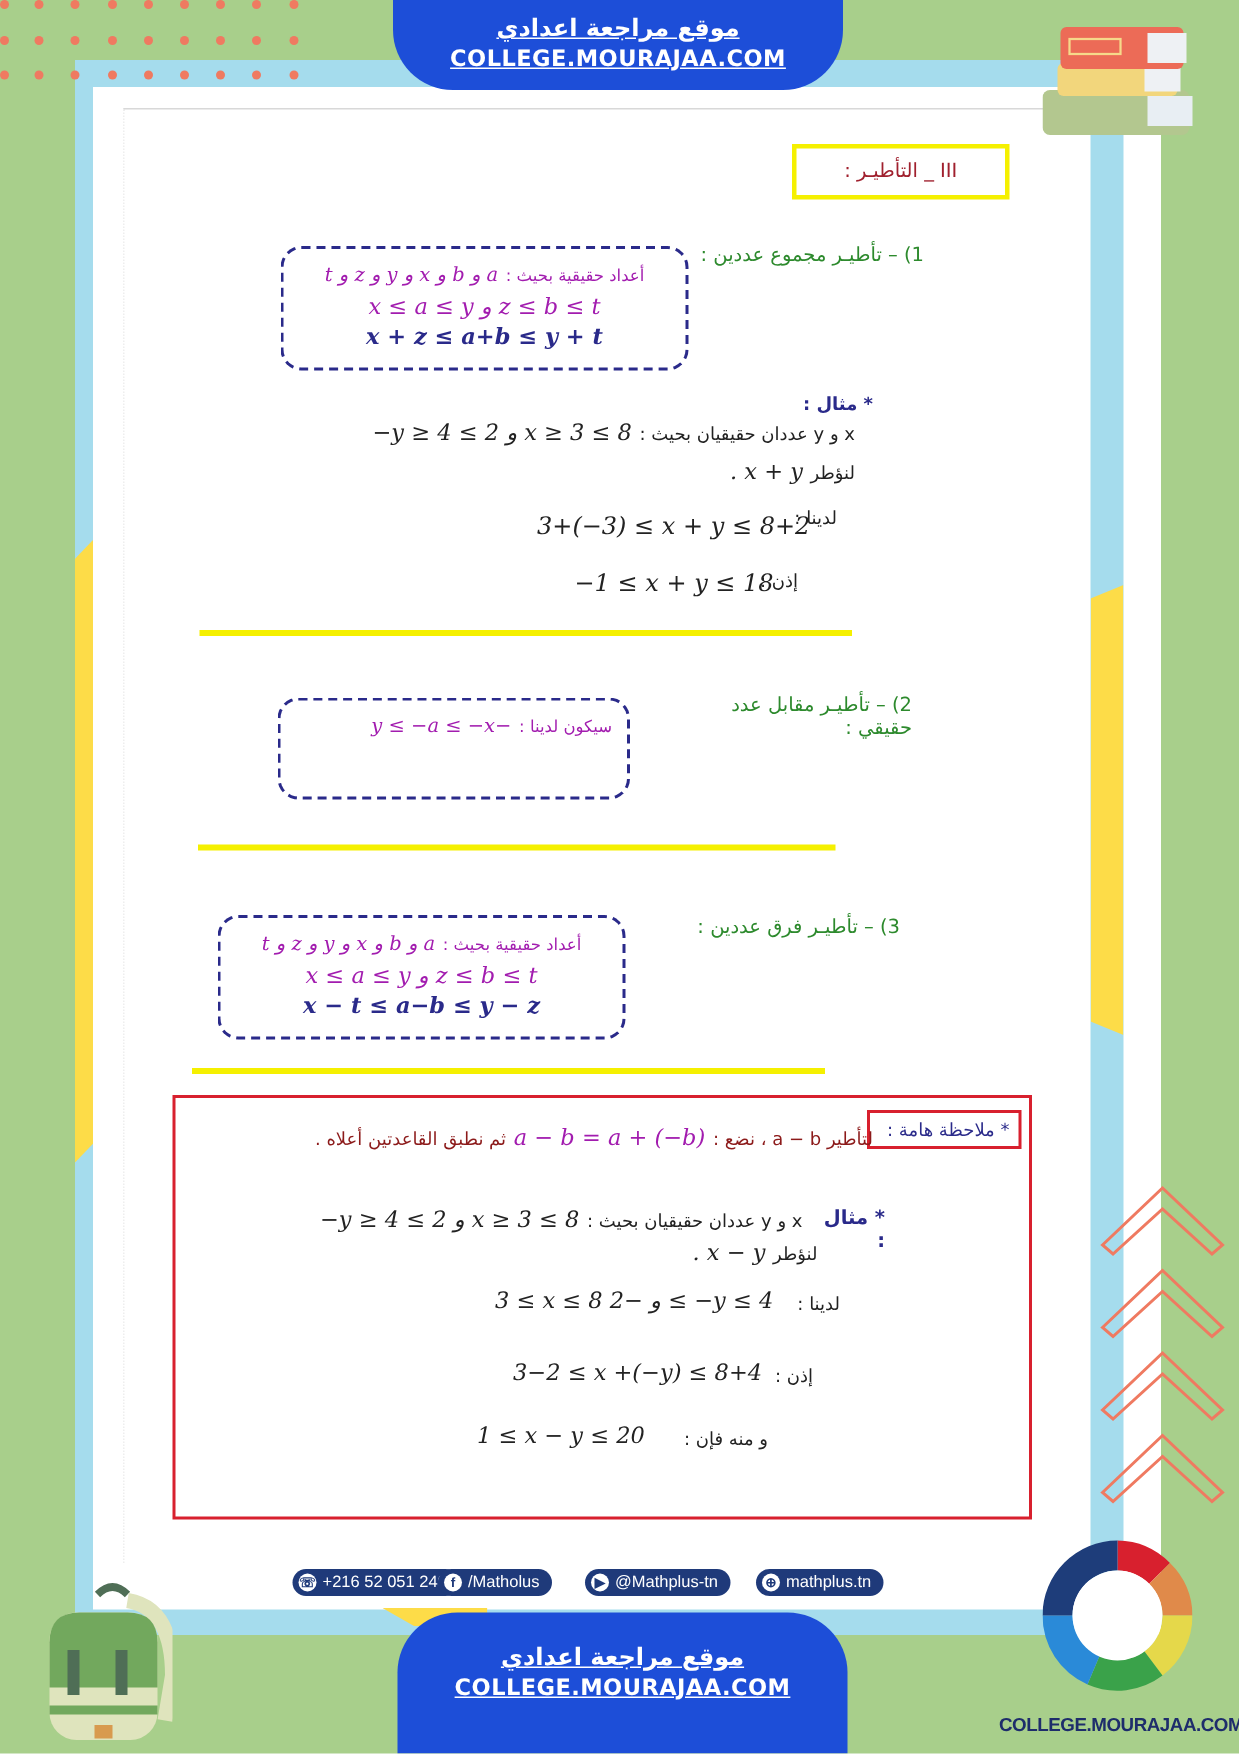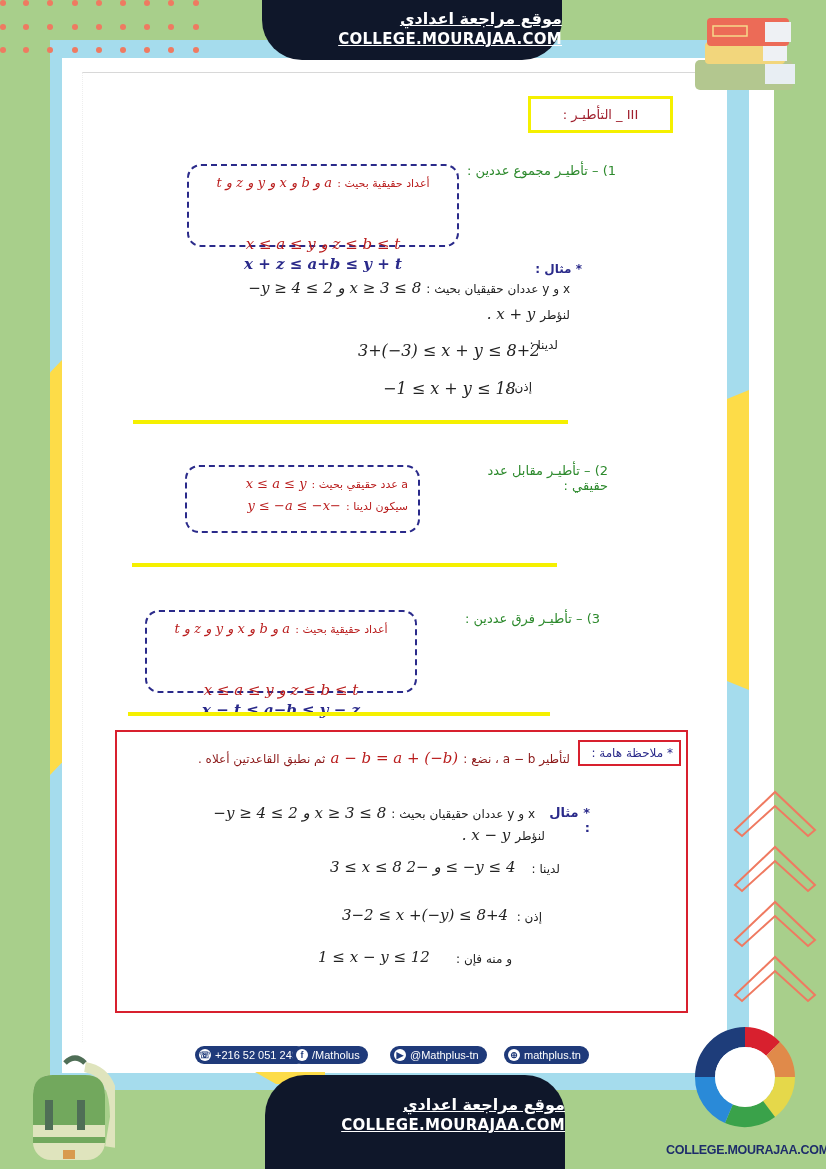--- a/index.html
+++ b/index.html
@@ -13,31 +13,31 @@
   .yellow-left { left: 50px; top: 360px; width: 12px; height: 415px; background: #fddc48; clip-path: polygon(0 3%, 100% 0, 100% 97%, 0 100%); }
   .yellow-right { left: 727px; top: 390px; width: 22px; height: 300px; background: #fddc48; clip-path: polygon(0 3%, 100% 0, 100% 100%, 0 97%); }
   .white-strip-right { left: 749px; top: 40px; width: 25px; height: 1050px; background: #ffffff; }
   .page { left: 62px; top: 58px; width: 665px; height: 1015px; background: #ffffff; }
   .page-inner { left: 82px; top: 72px; width: 645px; height: 970px; border-top: 1px solid #d8d8d8; border-left: 1px dotted #eee; }
 
   .dots { left: 0; top: 0; width: 200px; height: 55px; }
   .dot { position: absolute; width: 6px; height: 6px; border-radius: 50%; background: #ef7a61; }
 
   
-  .banner { background: #0f172a; color: #ffffff; text-align: right; border-radius: 40px 40px 40px 40px; font-family: "DejaVu Sans", sans-serif; font-weight: bold; }
+  .banner { background: #1d4ed8; color: #ffffff; text-align: center; border-radius: 40px 40px 40px 40px; font-family: "DejaVu Sans", sans-serif; font-weight: bold; }
   .banner .ar { font-size: 16px; text-decoration: underline; line-height: 20px; direction: rtl; }
   .banner .en { font-size: 15px; text-decoration: underline; letter-spacing: 0.3px; line-height: 20px; }
   .top-banner { left: 262px; top: 0; width: 300px; height: 60px; padding-top: 9px; border-radius: 0 0 40px 40px; }
   .bottom-banner { left: 265px; top: 1075px; width: 300px; height: 94px; padding-top: 20px; border-radius: 40px 40px 0 0; }
 
   
   .ar-text { direction: rtl; font-family: "DejaVu Sans", sans-serif; font-size: 12px; }
   .math { font-family: "DejaVu Serif", "Liberation Serif", serif; font-style: italic; font-size: 15px; }
   .green { color: #2d8a2d; }
-  .magenta { color: #b91c1c; margin-top: 40px; }
+  .magenta { color: #a21caf; }
   .navy { color: #2a2a8a; font-weight: bold; }
   .blackt { color: #222; }
   .darkred { color: #8c1a1a; }
 
   .title-box { left: 528px; top: 96px; width: 145px; height: 37px; border: 3px solid #f5f000; display: flex; align-items: center; justify-content: center; direction: rtl; color: #a0202e; font-size: 13px; }
 
   .dash-box { border: 2px dashed #2a2a8a; border-radius: 14px; text-align: center; padding-top: 6px; }
   .dash-box .line { line-height: 20px; }
 
   .yellow-rule { height: 4px; background: #f5f000; }
@@ -131,24 +131,20 @@
 <div class="abs ar-text blackt" style="left:500px;top:338px;width:58px;">لدينا :</div>
 <div class="abs math blackt" style="left:358px;top:341px;font-size:16px;">3+(−3) ≤ x + y ≤ 8+2</div>
 <div class="abs ar-text blackt" style="left:500px;top:380px;width:32px;">إذن :</div>
 <div class="abs math blackt" style="left:383px;top:379px;font-size:16px;">−1 ≤ x + y ≤ 18</div>
 
 <div class="abs yellow-rule" style="left:133px;top:420px;width:435px;"></div>
 
 <div class="abs ar-text green" style="left:448px;top:463px;width:160px;font-size:13px;">2) – تأطيـر مقابل عدد حقيقي :</div>
 <div class="abs dash-box" style="left:185px;top:465px;width:235px;height:68px;text-align:left;padding-left:30px;">
   <div class="line" style="direction:rtl;text-align:right;padding-right:10px;">
-    <span class="magenta" style="font-size:11px;">a عدد حقيقي بحيث :</span>
-    <span class="math magenta" style="font-size:13px;">x ≤ a ≤ y</span>
-  </div>
-  <div class="line" style="direction:rtl;text-align:right;padding-right:10px;">
     <span class="magenta" style="font-size:11px;">سيكون لدينا :</span>
     <span class="math magenta" style="font-size:13px;">−y ≤ −a ≤ −x</span>
   </div>
 </div>
 
 <div class="abs yellow-rule" style="left:132px;top:563px;width:425px;"></div>
 
 <div class="abs ar-text green" style="left:445px;top:611px;width:155px;font-size:13px;">3) – تأطيـر فرق عددين :</div>
 <div class="abs dash-box" style="left:145px;top:610px;width:272px;height:83px;">
   <div class="line" style="direction:rtl;">
@@ -156,41 +152,41 @@
     <span class="math magenta" style="font-size:13px;">a و b و x و y و z و t</span>
   </div>
   <div class="line math magenta">x ≤ a ≤ y   و   z ≤ b ≤ t</div>
   <div class="line math navy">x − t ≤ a−b ≤ y − z</div>
 </div>
 
 <div class="abs yellow-rule" style="left:128px;top:712px;width:422px;"></div>
 
 <div class="abs note-box"></div>
 <div class="abs note-label">* ملاحظة هامة :</div>
-<div class="abs" style="left:200px;top:748px;width:370px;direction:rtl;text-align:right;white-space:nowrap;">
+<div class="abs" style="left:212px;top:748px;width:370px;direction:rtl;text-align:right;white-space:nowrap;">
   <span class="ar-text darkred">لتأطير a − b ، نضع :</span>
   <span class="math magenta">a − b = a + (−b)</span>
   <span class="ar-text darkred">ثم نطبق القاعدتين أعلاه .</span>
 </div>
 
 <div class="abs ar-text navy" style="left:540px;top:805px;width:50px;font-size:13px;">* مثال :</div>
 <div class="abs" style="left:210px;top:803px;width:325px;direction:rtl;text-align:right;white-space:nowrap;">
   <span class="ar-text blackt">x و y عددان حقيقيان بحيث :</span>
   <span class="math blackt">8 ≥ x ≥ 3  و  2 ≥ y ≥ 4−</span>
 </div>
 <div class="abs" style="left:400px;top:825px;width:145px;direction:rtl;text-align:right;">
   <span class="ar-text blackt">لنؤطر</span>
   <span class="math blackt">x − y .</span>
 </div>
 <div class="abs ar-text blackt" style="left:510px;top:862px;width:50px;">لدينا :</div>
 <div class="abs math blackt" style="left:330px;top:858px;font-size:15px;white-space:nowrap;">3 ≤ x ≤ 8   و   −2 ≤ −y ≤ 4</div>
 <div class="abs ar-text blackt" style="left:510px;top:910px;width:32px;">إذن :</div>
 <div class="abs math blackt" style="left:342px;top:906px;font-size:15px;white-space:nowrap;">3−2 ≤ x +(−y) ≤ 8+4</div>
 <div class="abs ar-text blackt" style="left:430px;top:952px;width:82px;">و منه فإن :</div>
-<div class="abs math blackt" style="left:318px;top:948px;font-size:15px;white-space:nowrap;">1 ≤ x − y ≤ 12</div>
+<div class="abs math blackt" style="left:318px;top:948px;font-size:15px;white-space:nowrap;">1 ≤ x − y ≤ 20</div>
 
 <div class="abs social" style="left:195px;">
   <span class="ic">☏</span>
   <span>+216 52 051 249</span>
 </div>
 <div class="abs social" style="left:292px;">
   <span class="ic">f</span>
   <span>/Matholus</span>
 </div>
 <div class="abs social" style="left:390px;">

